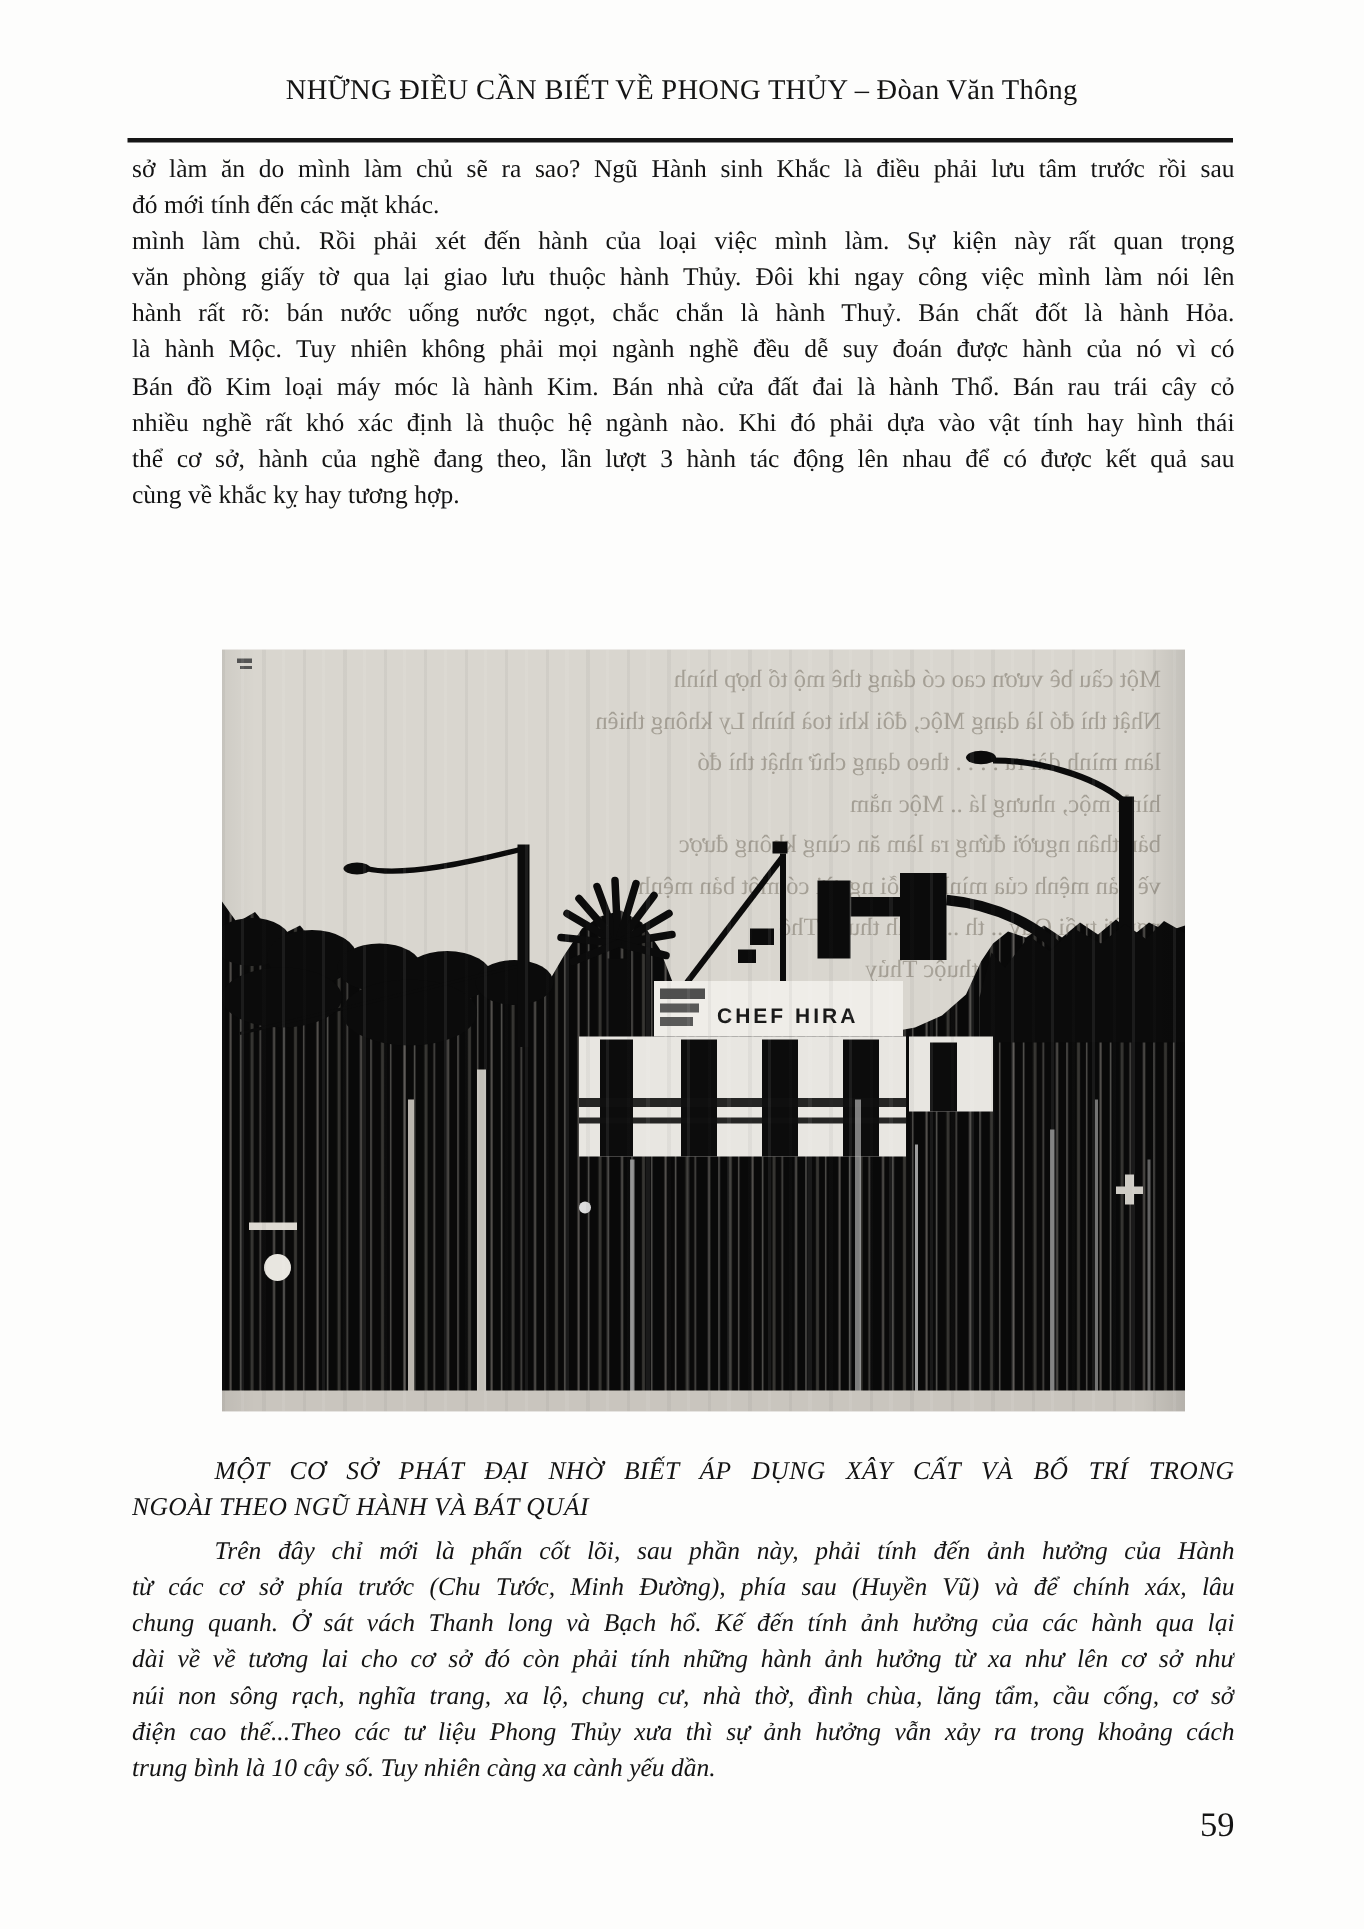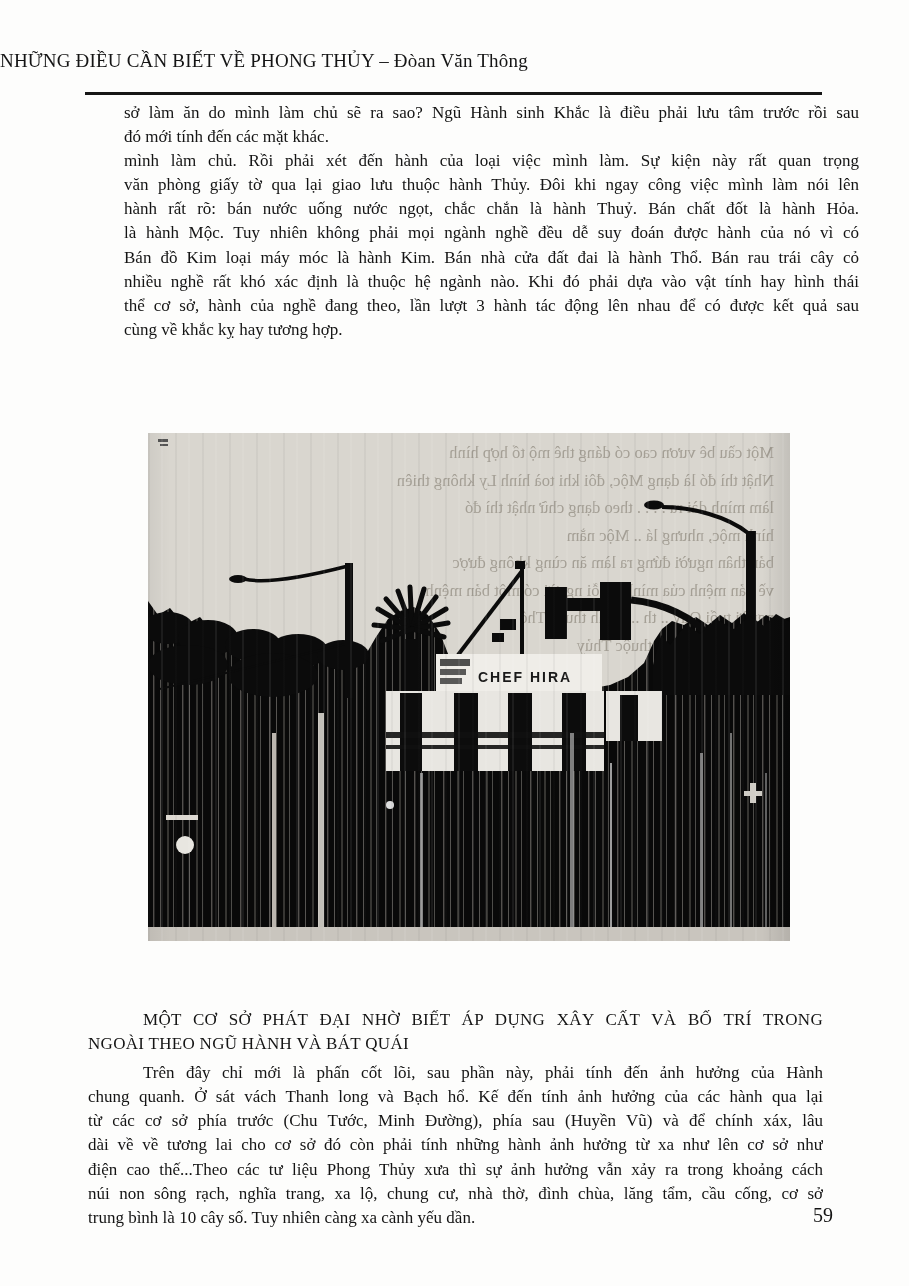--- a/index.html
+++ b/index.html
@@ -4,36 +4,36 @@
 <style>
   html,body { margin:0; padding:0; background:#ffffff; }
   .page {
     position:relative; width:909px; height:1286px;
     background:#fdfdfc; overflow:hidden;
     font-family:"Liberation Serif","DejaVu Serif",serif;
     color:#141414;
   }
   .header-title {
     position:absolute; top:50px; left:0; width:100%;
-    text-align:left; font-size:19px; letter-spacing:.2px;
+    text-align:center; font-size:19px; letter-spacing:.2px;
     white-space:nowrap;
   }
   .rule { position:absolute; top:92px; left:85px; width:737px; height:3px; background:#161616; }
   .text-block { position:absolute; left:88px; width:735px; font-size:17px; }
-  #text-above { top:101px;margin-left:36px; }
-  #text-below { top:1008px; }
+  #text-above { top:101px; }
+  #text-below { top:969px;font-style:italic; }
   .para { margin:0; }
   .para.caps { margin-bottom:5px; letter-spacing:.3px; }
   .line {
     text-align:justify; text-align-last:justify;
     line-height:24.1px; height:24.1px; overflow:hidden; white-space:nowrap;
   }
   .line.last { text-align-last:left; }
   .line.indent { padding-left:55px; }
-  .page-number { position:absolute; top:1204px; right:76px; font-size:20px; }
+  .page-number { position:absolute; top:1204px; right:86px; font-size:23px; }
 
   
   .photo {
     position:absolute; left:148px; top:433px; width:642px; height:508px;
     background:#d9d6cf; overflow:hidden;
   }
   .photo::before {
     content:""; position:absolute; inset:0; z-index:3; pointer-events:none;
     background:
       linear-gradient(to left,  rgba(0,0,0,.10), rgba(0,0,0,0) 28px),
@@ -215,23 +215,23 @@
     </svg>
   </div>
 
   <div class="text-block" id="text-below">
       <div class="para caps">
         <div class="line indent">MỘT CƠ SỞ PHÁT ĐẠI NHỜ BIẾT ÁP DỤNG XÂY CẤT VÀ BỐ TRÍ TRONG</div>
         <div class="line last">NGOÀI THEO NGŨ HÀNH VÀ BÁT QUÁI</div>
       </div>
       <div class="para">
         <div class="line indent">Trên đây chỉ mới là phấn cốt lõi, sau phần này, phải tính đến ảnh hưởng của Hành</div>
+        <div class="line">từ các cơ sở phía trước (Chu Tước, Minh Đường), phía sau (Huyền Vũ) và để chính xáx, lâu</div>
         <div class="line">chung quanh. Ở sát vách Thanh long và Bạch hổ. Kế đến tính ảnh hưởng của các hành qua lại</div>
-        <div class="line">từ các cơ sở phía trước (Chu Tước, Minh Đường), phía sau (Huyền Vũ) và để chính xáx, lâu</div>
         <div class="line">dài về về tương lai cho cơ sở đó còn phải tính những hành ảnh hưởng từ xa như lên cơ sở như</div>
+        <div class="line">núi non sông rạch, nghĩa trang, xa lộ, chung cư, nhà thờ, đình chùa, lăng tẩm, cầu cống, cơ sở</div>
         <div class="line">điện cao thế...Theo các tư liệu Phong Thủy xưa thì sự ảnh hưởng vẫn xảy ra trong khoảng cách</div>
-        <div class="line">núi non sông rạch, nghĩa trang, xa lộ, chung cư, nhà thờ, đình chùa, lăng tẩm, cầu cống, cơ sở</div>
         <div class="line last">trung bình là 10 cây số. Tuy nhiên càng xa cành yếu dần.</div>
       </div>
     </div>
 
   <div class="page-number">59</div>
 </div>
 
 </body></html>

